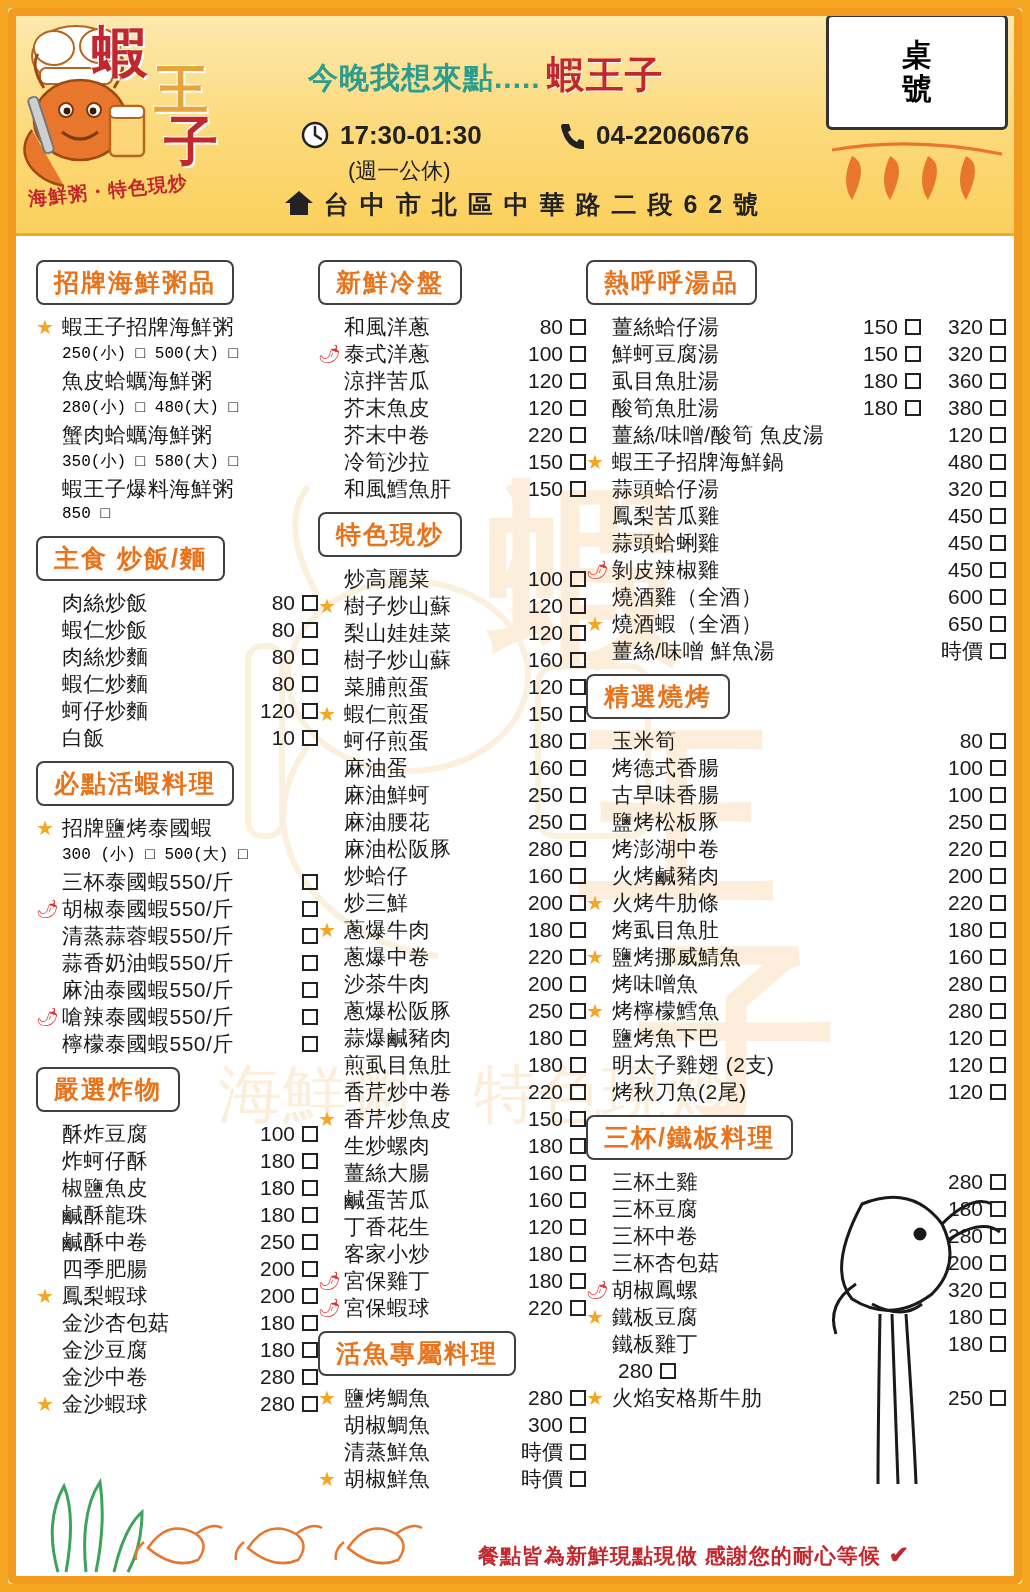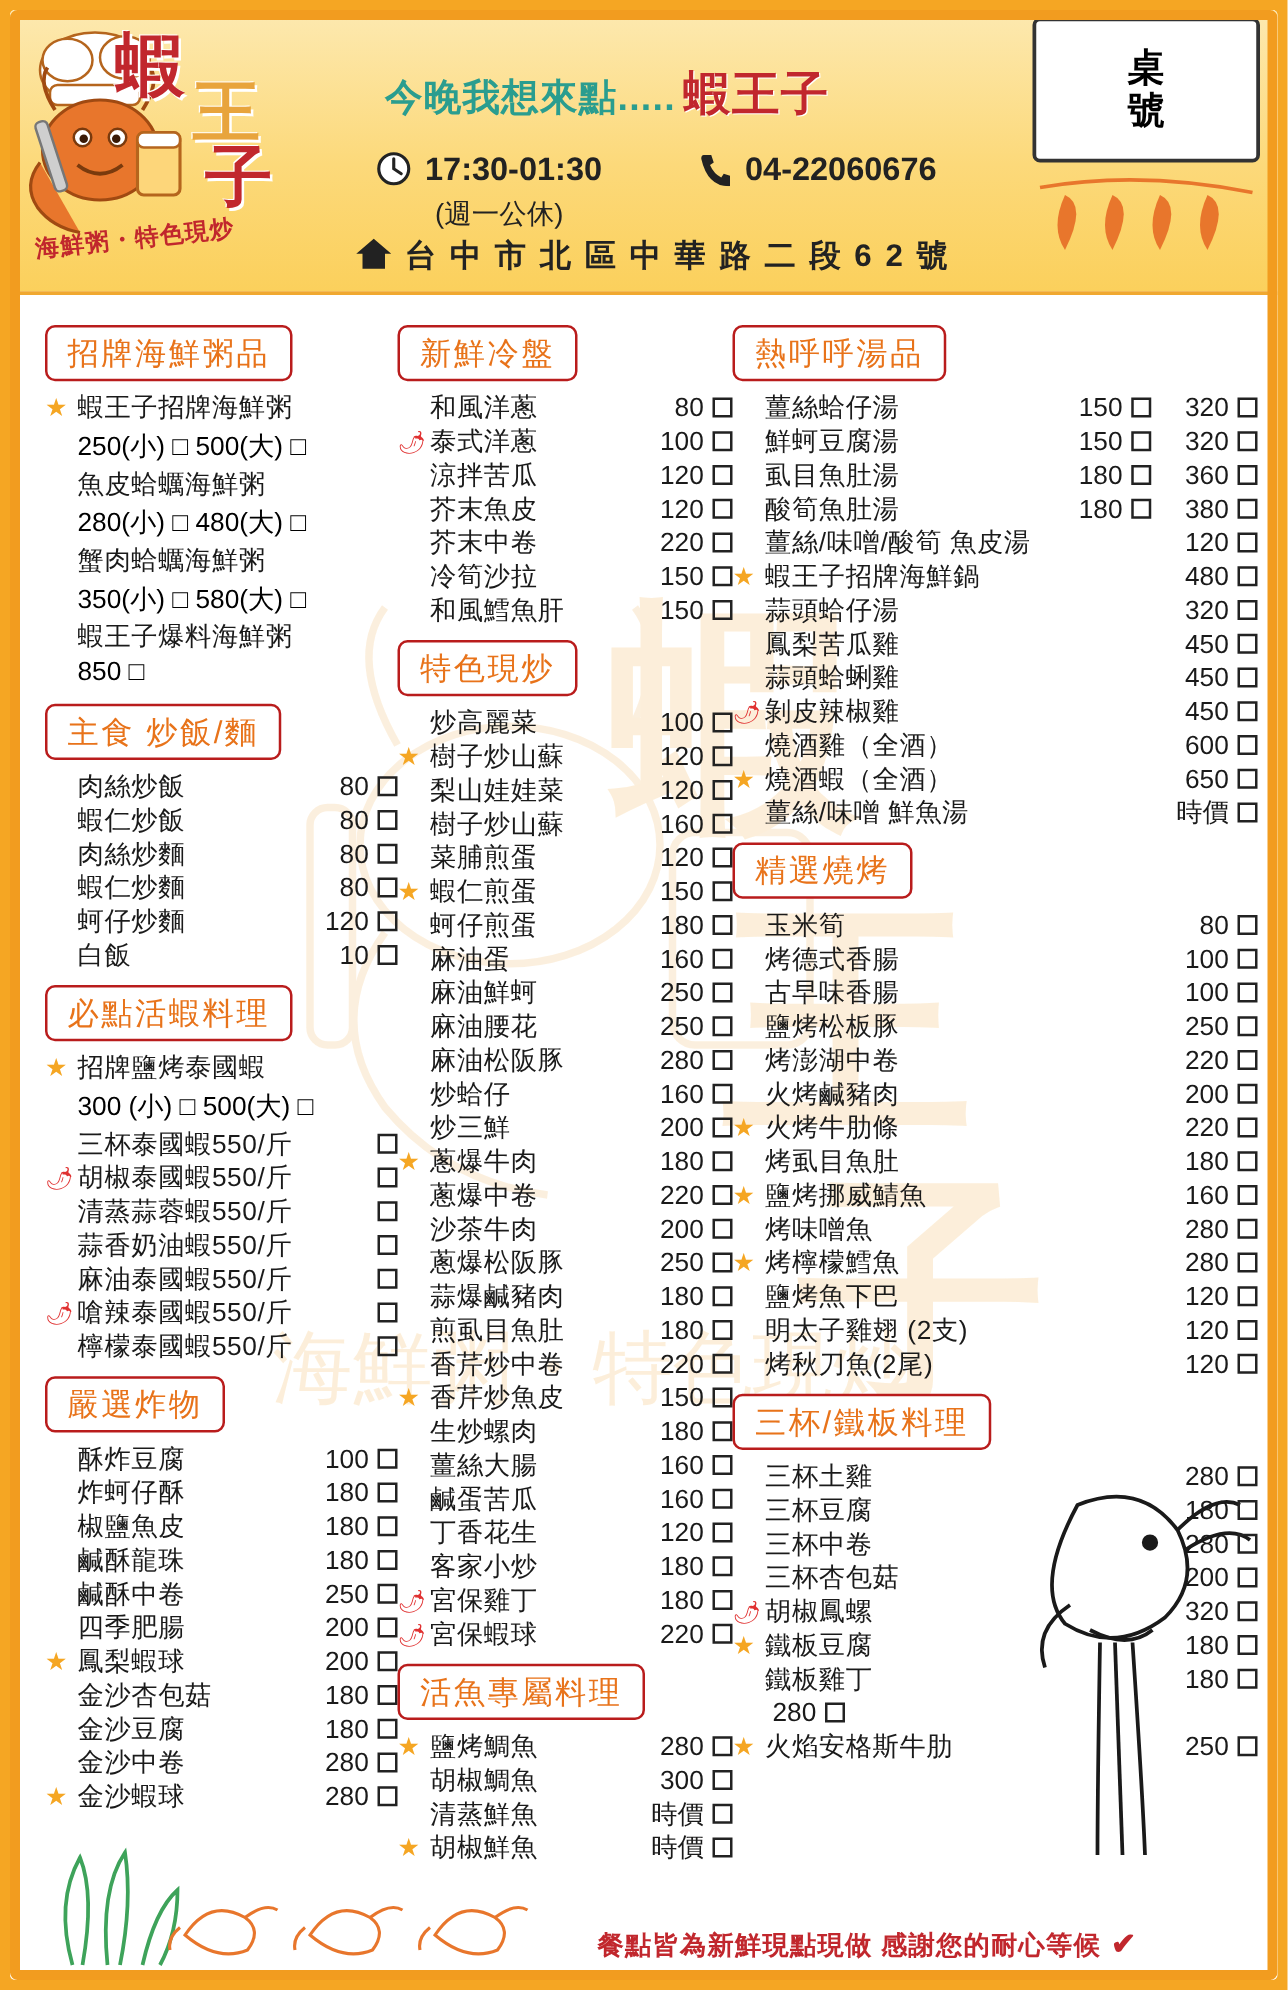--- a/index.html
+++ b/index.html
@@ -112,26 +112,26 @@
   }
   .wm-text {
     position: absolute;
     font-family: "DejaVu Sans", sans-serif;
     font-weight: bold;
     color: #f3b75a;
   }
 
   .cat {
     display: inline-block;
-    border: 2px solid #b91c1c;
+    border: 2px solid #404040;
     border-radius: 8px;
     background: #fff;
     color: #e8731a;
     font-size: 25px;
-    font-weight: normal;
+    font-weight: bold;
     padding: 4px 16px;
     margin: 10px 0 8px 0;
     letter-spacing: 2px;
     white-space: nowrap;
   }
   .items { }
   .item {
     display: flex;
     align-items: center;
     font-size: 21px;
@@ -144,21 +144,21 @@
   .nm { flex: 1 1 auto; letter-spacing: .5px; }
   .pr { flex: 0 0 auto; text-align: right; margin-left: 6px; }
   .box {
     display: inline-block;
     width: 16px; height: 16px;
     border: 2px solid #222;
     margin-left: 7px;
     vertical-align: -1px;
   }
   .subline {
-    font-size: 21px; padding: 3px 0 3px 26px; white-space: nowrap;
+    font-size: 16px; padding: 3px 0 3px 26px; white-space: nowrap; font-family: Liberation Mono, monospace;
   }
   .star { color: #f5a623; font-size: 20px; }
   .chili { color: #e03131; font-size: 18px; }
 
   
   .p2 { display:inline-block; width: 62px; text-align: right; }
 
   .footer-note {
     position: absolute;
     bottom: 14px; left: 470px;

